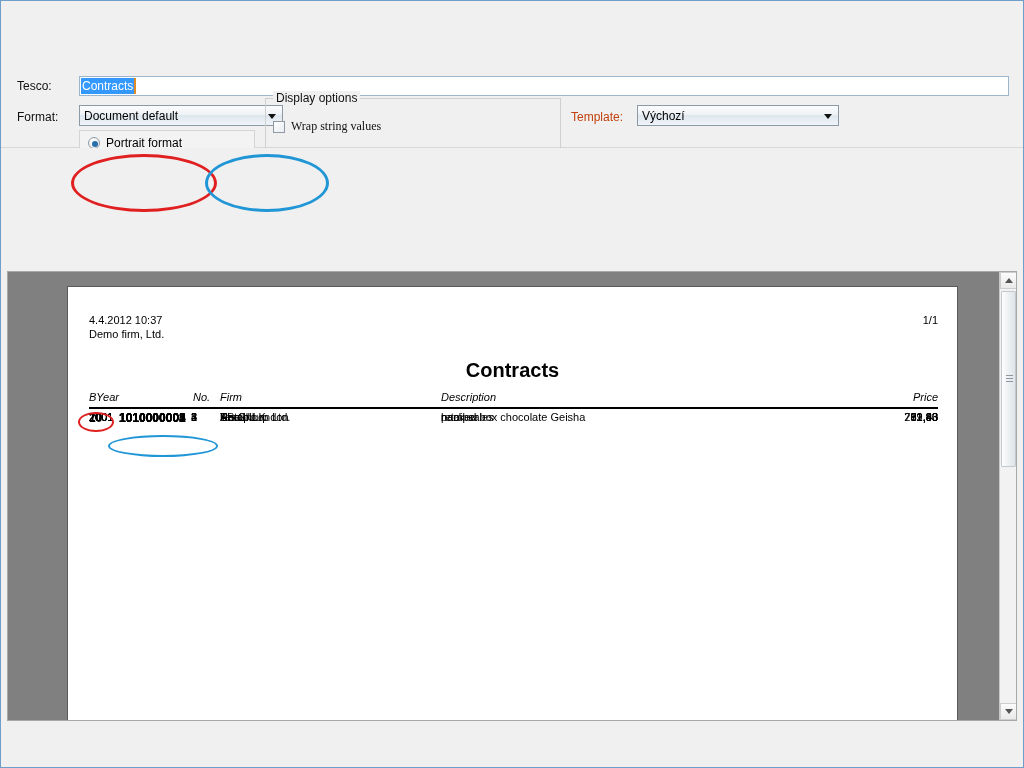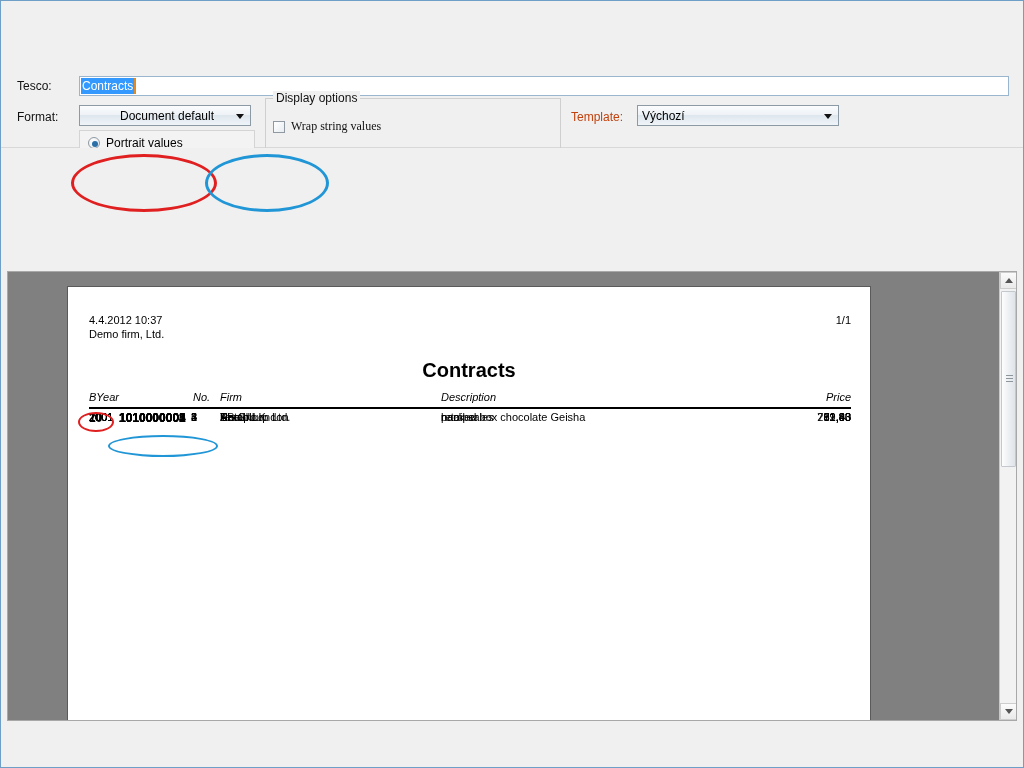--- a/index.html
+++ b/index.html
@@ -79,21 +79,21 @@
     background: linear-gradient(to bottom,#fbfcfd,#eef2f6 48%,#dfe7ee 50%,#eff4f9);
     height: 21px; display: flex; align-items: center;
     padding-left: 4px; font-size: 12px; color: #000;
     position: absolute;
   }
   .combo .caret {
     position: absolute; right: 6px; top: 8px;
     width: 0; height: 0; border-left: 4px solid transparent;
     border-right: 4px solid transparent; border-top: 5px solid #111;
   }
-  #format-combo { left: 78px; top: 73px; width: 172px; justify-content: center; }
+  #format-combo { left: 78px; top: 73px; width: 204px; }
   #template-combo { left: 636px; top: 73px; width: 202px; }
   #lbl-template { position: absolute; left: 570px; top: 78px; color: #c2410c; }
 
   #format-group {
     position: absolute; left: 78px; top: 98px; width: 176px; height: 40px;
     border: 1px solid #d4d4d4; background: #f3f3f3;
   }
   .radio-row { position: absolute; left: 8px; display: flex; align-items: center; gap: 6px; font-size: 12px; }
   .radio {
     width: 12px; height: 12px; border-radius: 50%;
@@ -179,21 +179,21 @@
     position: absolute; top: 2px; width: 0; height: 46px;
     border-left: 2px dashed #b9b9b9;
   }
 
   
   #preview {
     position: absolute; top: 270px; left: 6px; right: 6px; height: 450px;
     background: #808080; border: 1px solid #a8a8a8; overflow: hidden;
   }
   #page {
-    position: absolute; left: 59px; top: 14px; width: 804px; height: 440px;
+    position: absolute; left: 59px; top: 14px; width: 891px; height: 440px;
     background: #fff; border: 1px solid #5a5a5a;
   }
   #scroll-v {
     position: absolute; right: 0; top: 0; width: 17px; bottom: 0;
     background: #f2f2f2; border-left: 1px solid #c9c9c9;
   }
   .sb-arrow {
     position: absolute; left: 0; width: 17px; height: 17px;
     background: linear-gradient(to bottom,#fbfbfb,#eaeaea);
     border: 1px solid #cdcdcd;
@@ -289,21 +289,21 @@
 
     <div id="lbl-format">Format:</div>
     <div class="combo" id="format-combo">
       <span>Document default</span>
       <i class="caret"></i>
     </div>
 
     <div id="format-group">
       <div class="radio-row" style="top:5px">
         <span class="radio on"></span>
-        <span>Portrait values</span>
+        <span>Portrait format</span>
       </div>
       <div class="radio-row" style="top:22px">
         <span class="radio"></span>
         <span>Landscape format</span>
       </div>
     </div>
 
     <div id="display-options"></div>
     <div id="display-options-legend">Display options</div>
     <div class="chk-row" style="left:272px; top:87px">

